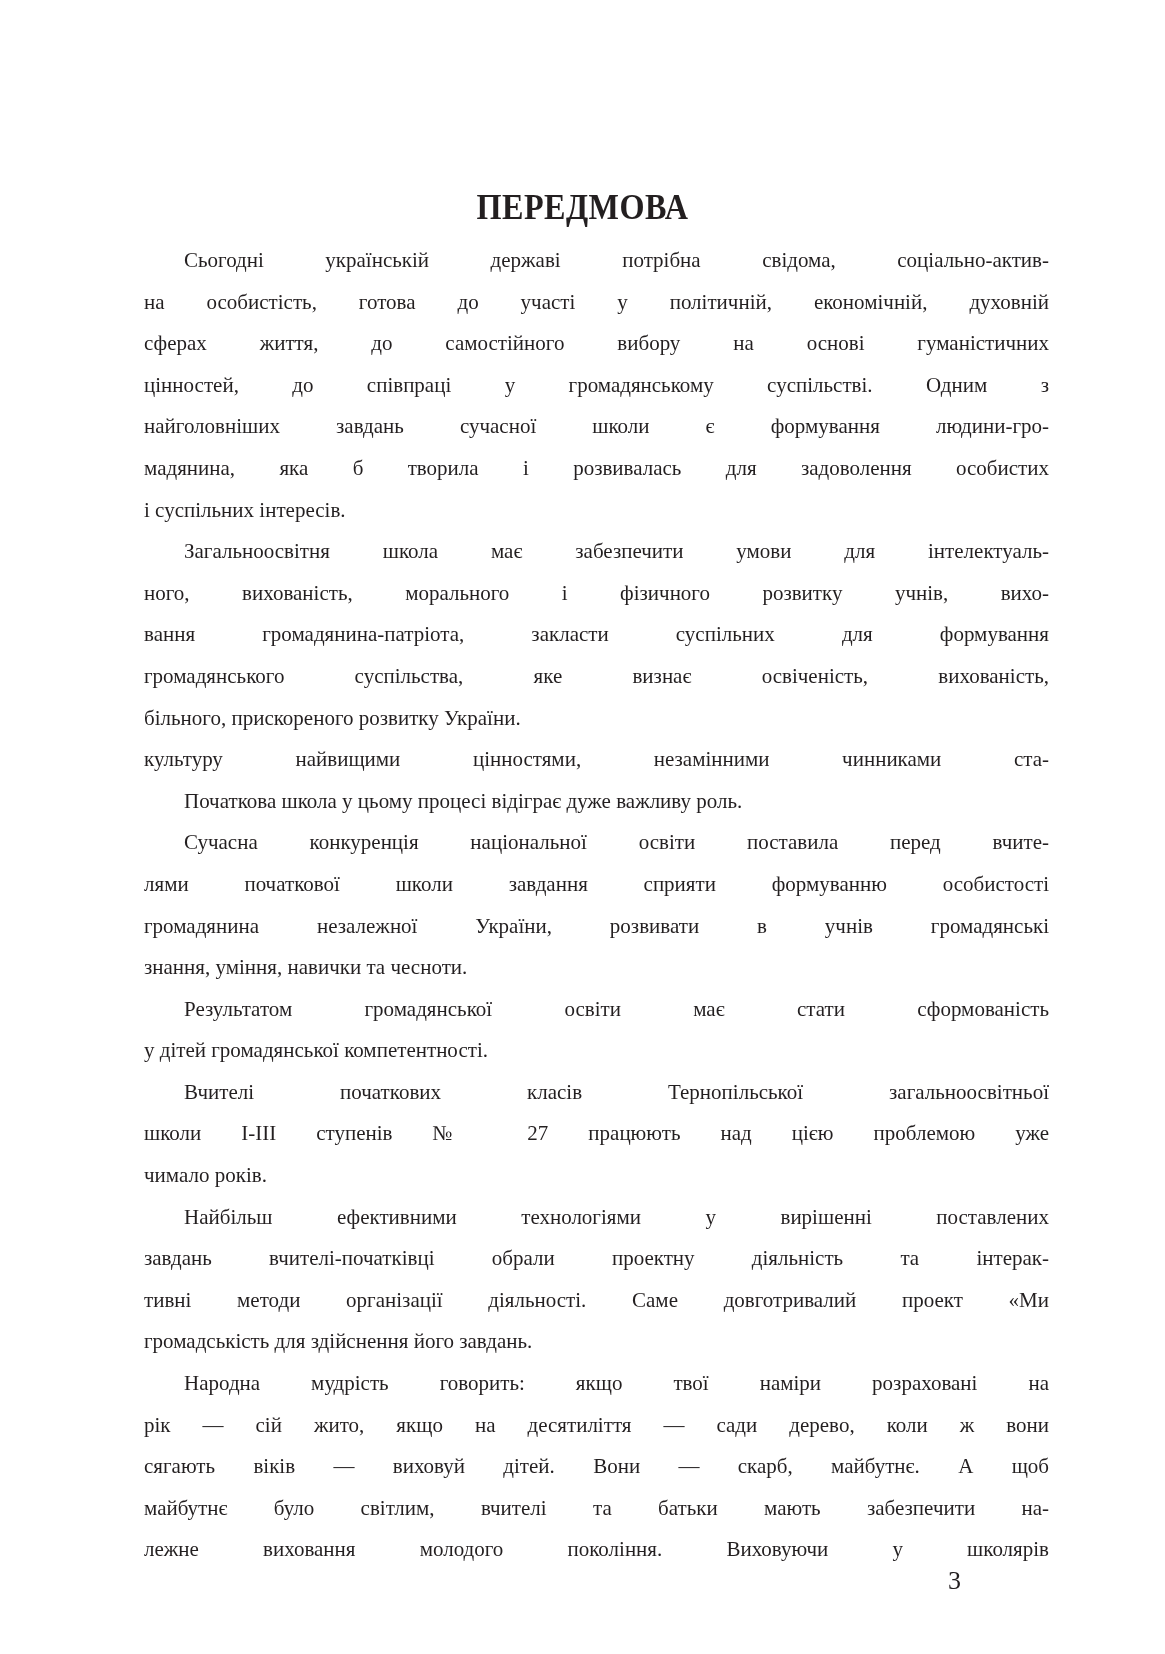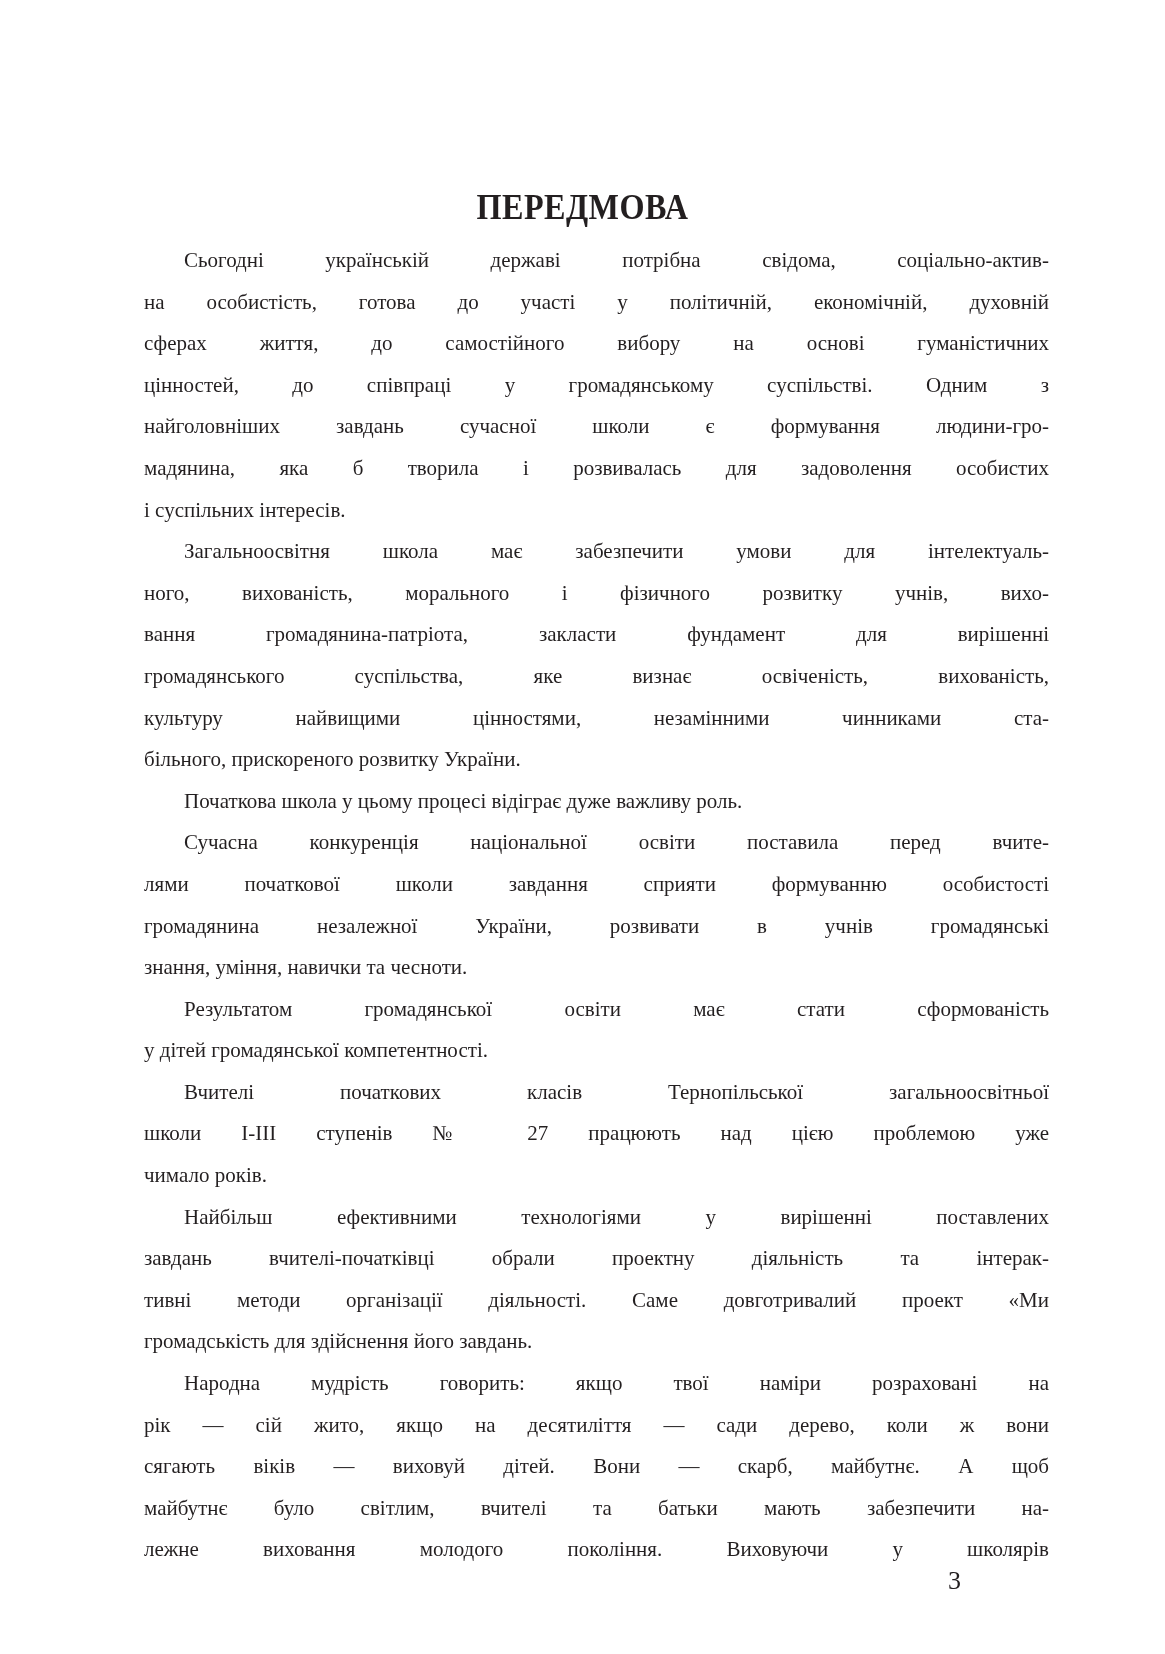--- a/index.html
+++ b/index.html
@@ -21,24 +21,24 @@
   <div class="content" id="content">
       <span class="line indent">Сьогодні українській державі потрібна свідома, соціально-актив-</span>
       <span class="line">на особистість, готова до участі у політичній, економічній, духовній</span>
       <span class="line">сферах життя, до самостійного вибору на основі гуманістичних</span>
       <span class="line">цінностей, до співпраці у громадянському суспільстві. Одним з</span>
       <span class="line">найголовніших завдань сучасної школи є формування людини-гро-</span>
       <span class="line">мадянина, яка б творила і розвивалась для задоволення особистих</span>
       <span class="line last">і суспільних інтересів.</span>
       <span class="line indent">Загальноосвітня школа має забезпечити умови для інтелектуаль-</span>
       <span class="line">ного, вихованість, морального і фізичного розвитку учнів, вихо-</span>
-      <span class="line">вання громадянина-патріота, закласти фундамент для вирішенні</span>
+      <span class="line">вання громадянина-патріота, закласти суспільних для формування</span>
       <span class="line">громадянського суспільства, яке визнає освіченість, вихованість,</span>
+      <span class="line last">більного, прискореного розвитку України.</span>
       <span class="line">культуру найвищими цінностями, незамінними чинниками ста-</span>
-      <span class="line last">більного, прискореного розвитку України.</span>
       <span class="line indent last">Початкова школа у цьому процесі відіграє дуже важливу роль.</span>
       <span class="line indent">Сучасна конкуренція національної освіти поставила перед вчите-</span>
       <span class="line">лями початкової школи завдання сприяти формуванню особистості</span>
       <span class="line">громадянина незалежної України, розвивати в учнів громадянські</span>
       <span class="line last">знання, уміння, навички та чесноти.</span>
       <span class="line indent">Результатом громадянської освіти має стати сформованість</span>
       <span class="line last">у дітей громадянської компетентності.</span>
       <span class="line indent">Вчителі початкових класів Тернопільської загальноосвітньої</span>
       <span class="line">школи І-ІІІ ступенів № 27 працюють над цією проблемою уже</span>
       <span class="line last">чимало років.</span>

